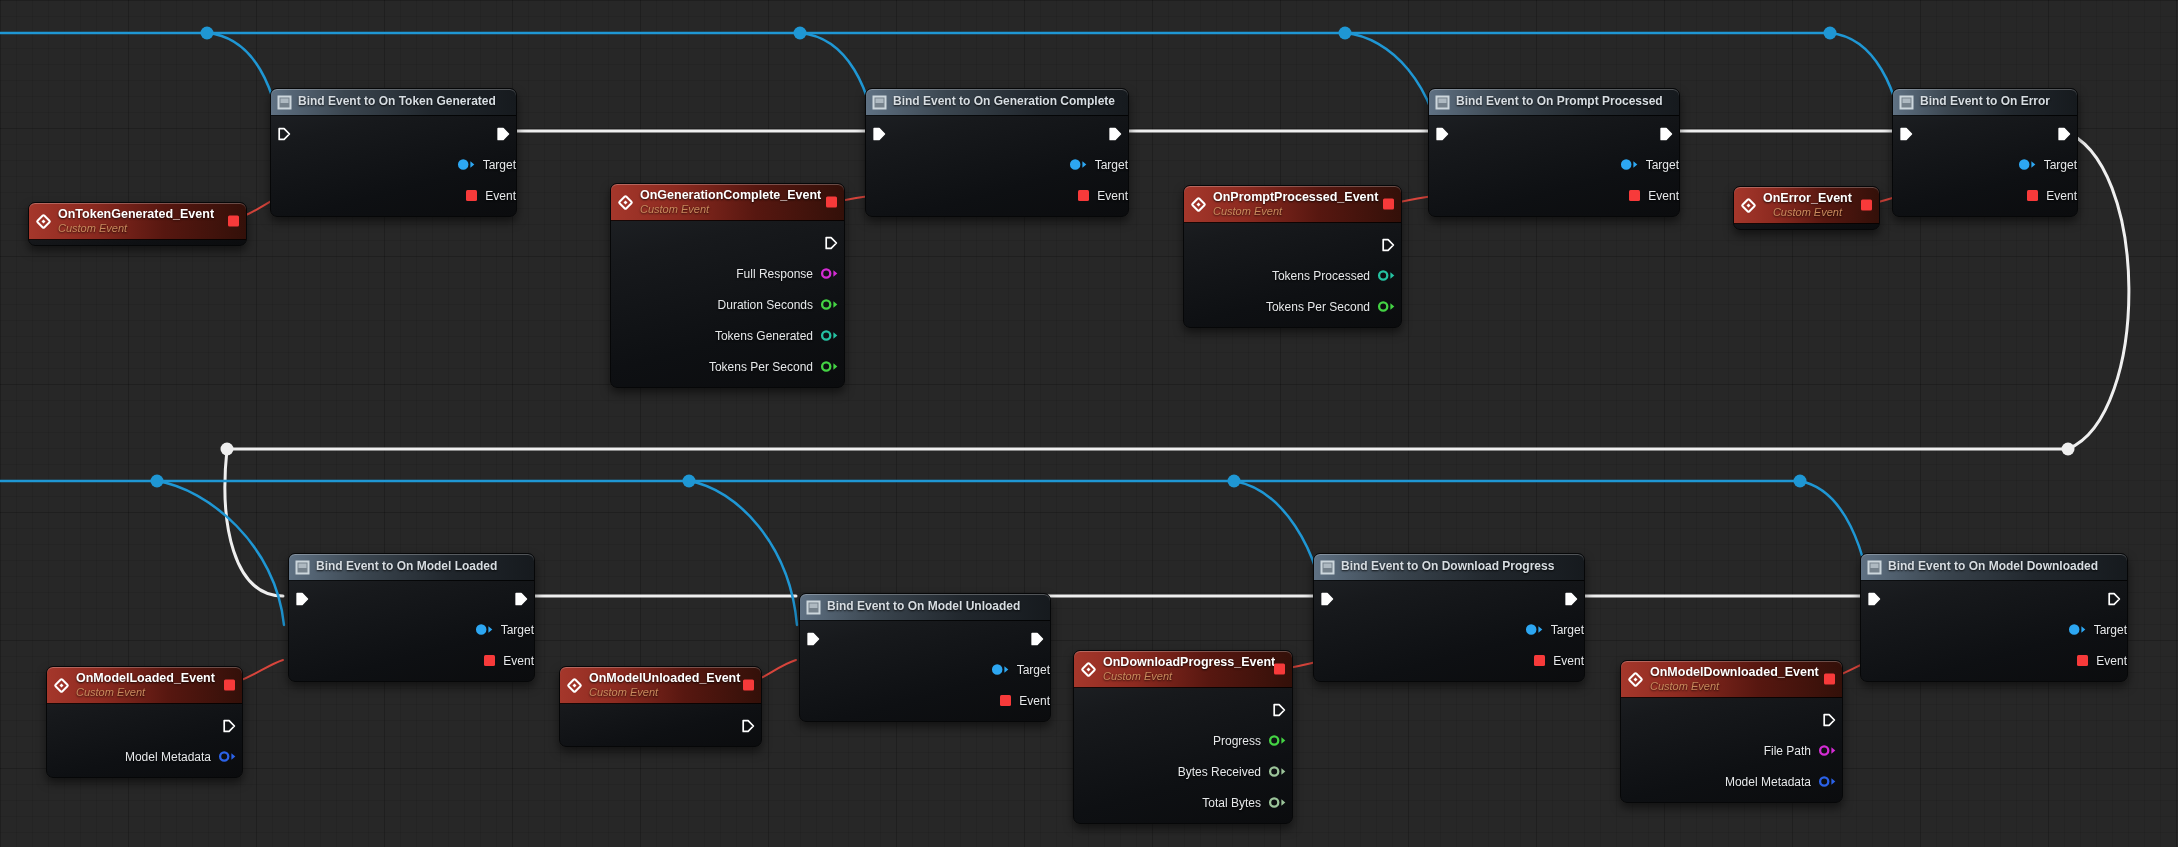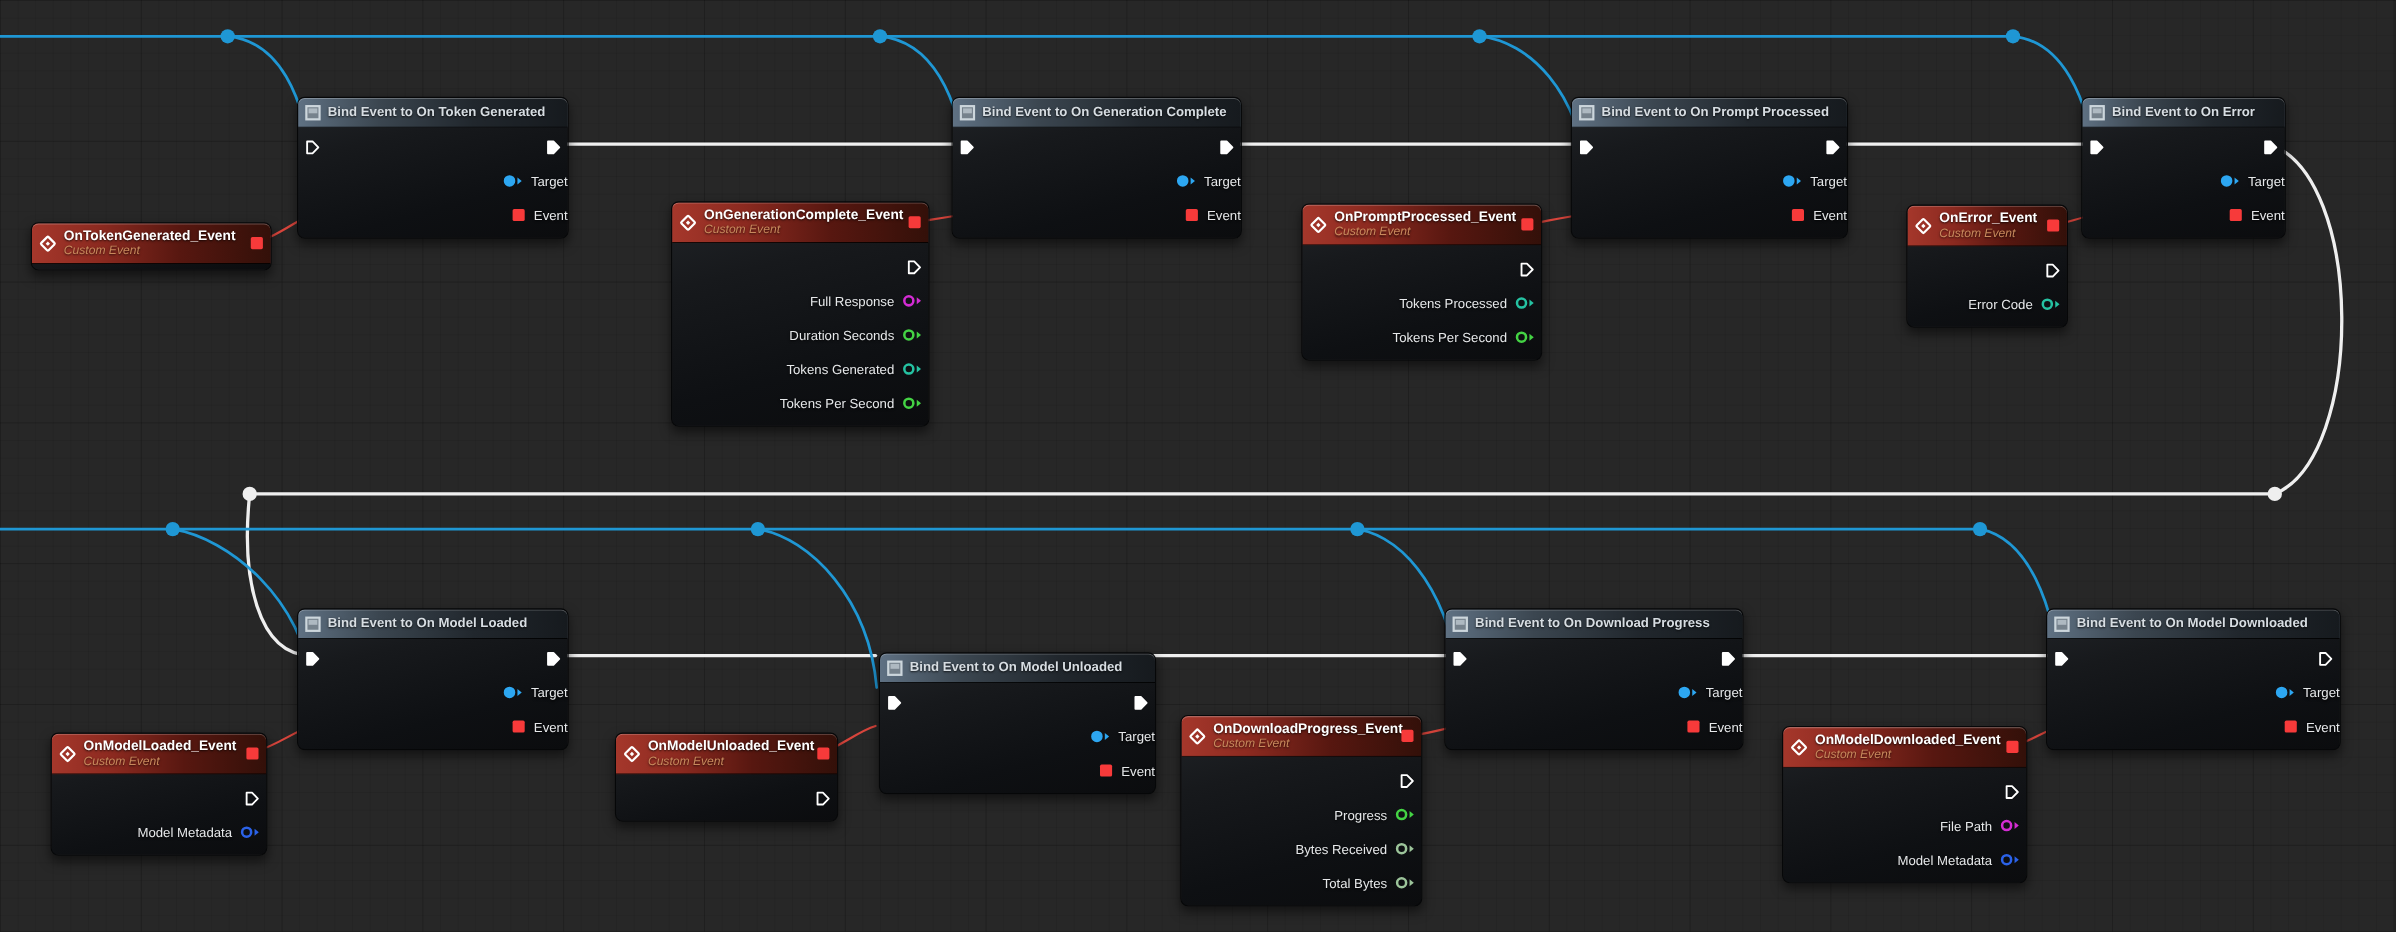--- a/index.html
+++ b/index.html
@@ -405,21 +405,21 @@
             <span class="plabel">Tokens Per Second</span>
             <span class="pinflex">
               <svg width="19" height="13" viewBox="0 0 19 13">
                 <circle cx="6.2" cy="6.5" r="4.1" fill="none" stroke="#44d344" stroke-width="2.3"></circle>
                 <path d="M13.4 3.3 L17.3 6.5 L13.4 9.7 z" fill="#44d344"></path>
               </svg>
             </span>
           </div>
         </div>
       </div>
-      <div class="node event" style="left: 1733px; top: 186px; width: 145px;">
+      <div class="node event" style="left: 1733px; top: 186px; width: 145px; text-align: center;">
         <div class="hdr">
           <span class="pinflex">
             <svg width="17" height="17" viewBox="0 0 17 17">
               <g transform="rotate(45 8.5 8.5)">
                 <rect x="3.8" y="3.8" width="9.4" height="9.4" rx="1" fill="none" stroke="#ffffff" stroke-width="2"></rect>
                 <rect x="7.1" y="7.1" width="2.8" height="2.8" fill="#ffffff"></rect>
               </g>
             </svg>
           </span>
           <div class="titlewrap">
@@ -427,40 +427,22 @@
             <span class="nsub">Custom Event</span>
           </div>
           <span class="delegate-hdr-pin">
             <span class="pinflex">
               <svg width="13" height="13" viewBox="0 0 13 13">
                 <rect x="1" y="1" width="11" height="11" rx="1.5" fill="#f73a3a"></rect>
               </svg>
             </span>
           </span>
         </div>
-        <div class="rows">
-          <div class="row execrow outonly">
-            <span class="pinflex">
-              <svg width="16" height="16" viewBox="0 0 16 16">
-                <path d="M3.2 2.6 h4.9 l5.3 5.4 -5.3 5.4 h-4.9 z" fill="none" stroke="#ffffff" stroke-width="1.7" stroke-linejoin="round"></path>
-              </svg>
-            </span>
-          </div>
-          <div class="row outrow">
-            <span class="plabel">Error Code</span>
-            <span class="pinflex">
-              <svg width="19" height="13" viewBox="0 0 19 13">
-                <circle cx="6.2" cy="6.5" r="4.1" fill="none" stroke="#25c2a2" stroke-width="2.3"></circle>
-                <path d="M13.4 3.3 L17.3 6.5 L13.4 9.7 z" fill="#25c2a2"></path>
-              </svg>
-            </span>
-          </div>
-        </div>
-      </div>
-      <div class="node bind" style="left: 270px; top: 553px; width: 245px;">
+      </div>
+      <div class="node bind" style="left: 288px; top: 553px; width: 245px;">
         <div class="hdr">
           <span class="pinflex">
             <svg width="15" height="15" viewBox="0 0 15 15">
               <rect x="1.5" y="1.5" width="12" height="12" fill="#76828c" stroke="#ccd6dc" stroke-width="2"></rect>
               <rect x="3.5" y="3.5" width="8" height="4.5" fill="#aeb9c1"></rect>
             </svg>
           </span>
           <div class="titlewrap">
             <span class="ntitle">Bind Event to On Model Loaded</span>
           </div>

